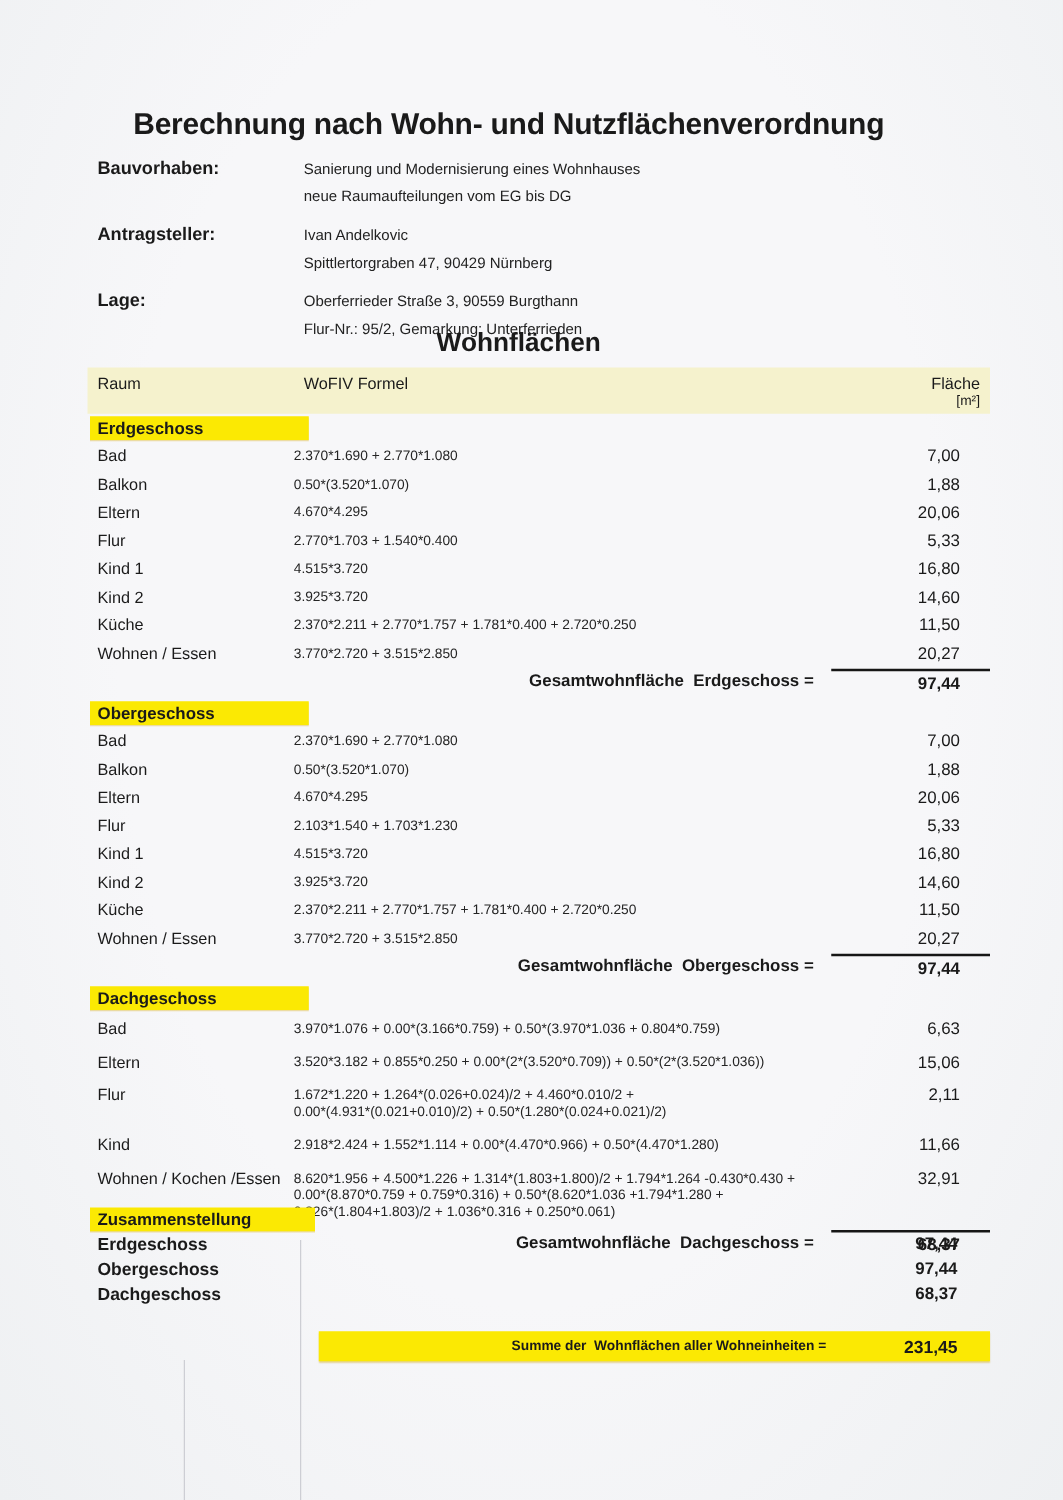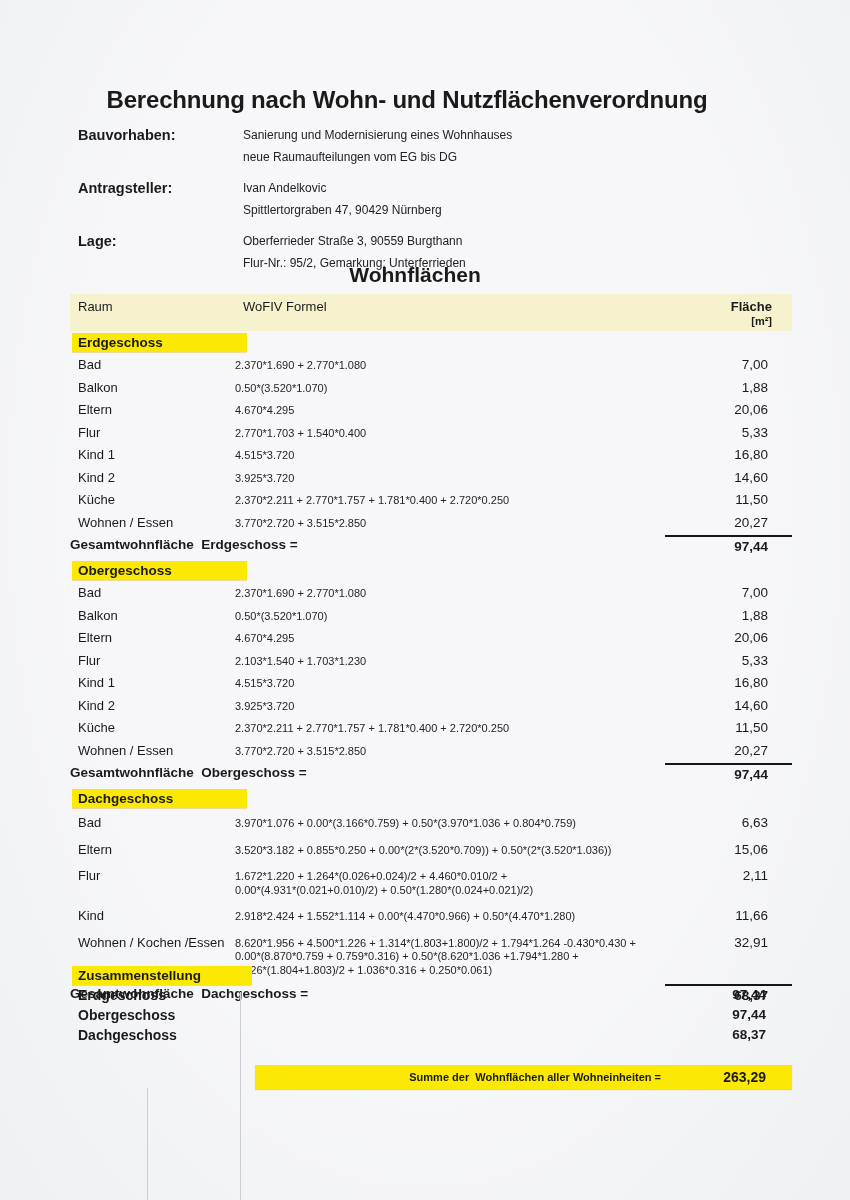--- a/index.html
+++ b/index.html
@@ -27,21 +27,21 @@
     position:absolute;top:263px;left:0;width:850px;box-sizing:border-box;
     padding-right:20px;text-align:center;font-size:21px;font-weight:bold;
   }
   
   .thead{
     position:absolute;top:294px;left:70px;width:722px;height:37px;box-sizing:border-box;
     background:var(--header_band,#f5f2cd);
     display:grid;grid-template-columns:165px 1fr 118px;
     padding:5px 0 0 8px;font-size:13px;
   }
-  .th-area{text-align:right;padding-right:20px;line-height:15px;font-weight:bold;}
+  .th-area{text-align:right;padding-right:8px;line-height:15px;}
   .th-area .unit{font-size:11px;}
   
   #tablearea{position:absolute;top:333px;left:0;width:850px;}
   .floor{margin-bottom:7px;}
   .floor-label,.summary-title{margin:0 0 2px 72px;}
   .hl{
     display:inline-block;background:var(--highlight,#fbe903);
     font-weight:bold;font-size:13.5px;padding:2px 10px 2px 6px;min-width:159px;
     box-shadow:0 1px 0 rgba(214,170,0,.35);
   }
@@ -50,21 +50,21 @@
     margin-left:70px;width:722px;padding:3px 0 4px;
   }
   .floor-2 .row{padding:5px 0 6px;}
   .cell-room{padding-left:8px;font-size:13px;}
   .cell-formula{font-size:11px;line-height:13.5px;color:#242424;padding-top:2px;}
   .cell-area{text-align:right;padding-right:24px;font-size:13.5px;}
   .total-row{
     display:grid;grid-template-columns:1fr 127px;
     margin-left:70px;width:722px;margin-top:1px;
   }
-  .total-label{font-weight:bold;font-size:13.5px;padding:2px 14px 0 0;}
+  .total-label{text-align:right;font-weight:bold;font-size:13.5px;padding:2px 14px 0 0;}
   .total-value{
     text-align:right;font-weight:bold;font-size:13.5px;
     border-top:2px solid #161616;padding:2px 24px 0 0;
   }
   
   #summary{position:absolute;top:966px;left:0;width:850px;}
   .summary-title{margin-bottom:0;}
   .summary-title .hl{min-width:164px;}
   .summary-row{
     display:grid;grid-template-columns:1fr 127px;
@@ -313,18 +313,18 @@
       <div class="summary-value">97,44</div>
     </div>
     <div class="summary-row">
       <div class="summary-label">Dachgeschoss</div>
       <div class="summary-value">68,37</div>
     </div>
   </div>
 
   <div class="sum-bar">
     <div class="sum-label">Summe der&nbsp; Wohnflächen aller Wohneinheiten =</div>
-    <div class="sum-value">263,29</div>
+    <div class="sum-value">231,45</div>
   </div>
 
   <div class="vline vline-a"></div>
   <div class="vline vline-b"></div>
 </div>
 
 </body></html>

